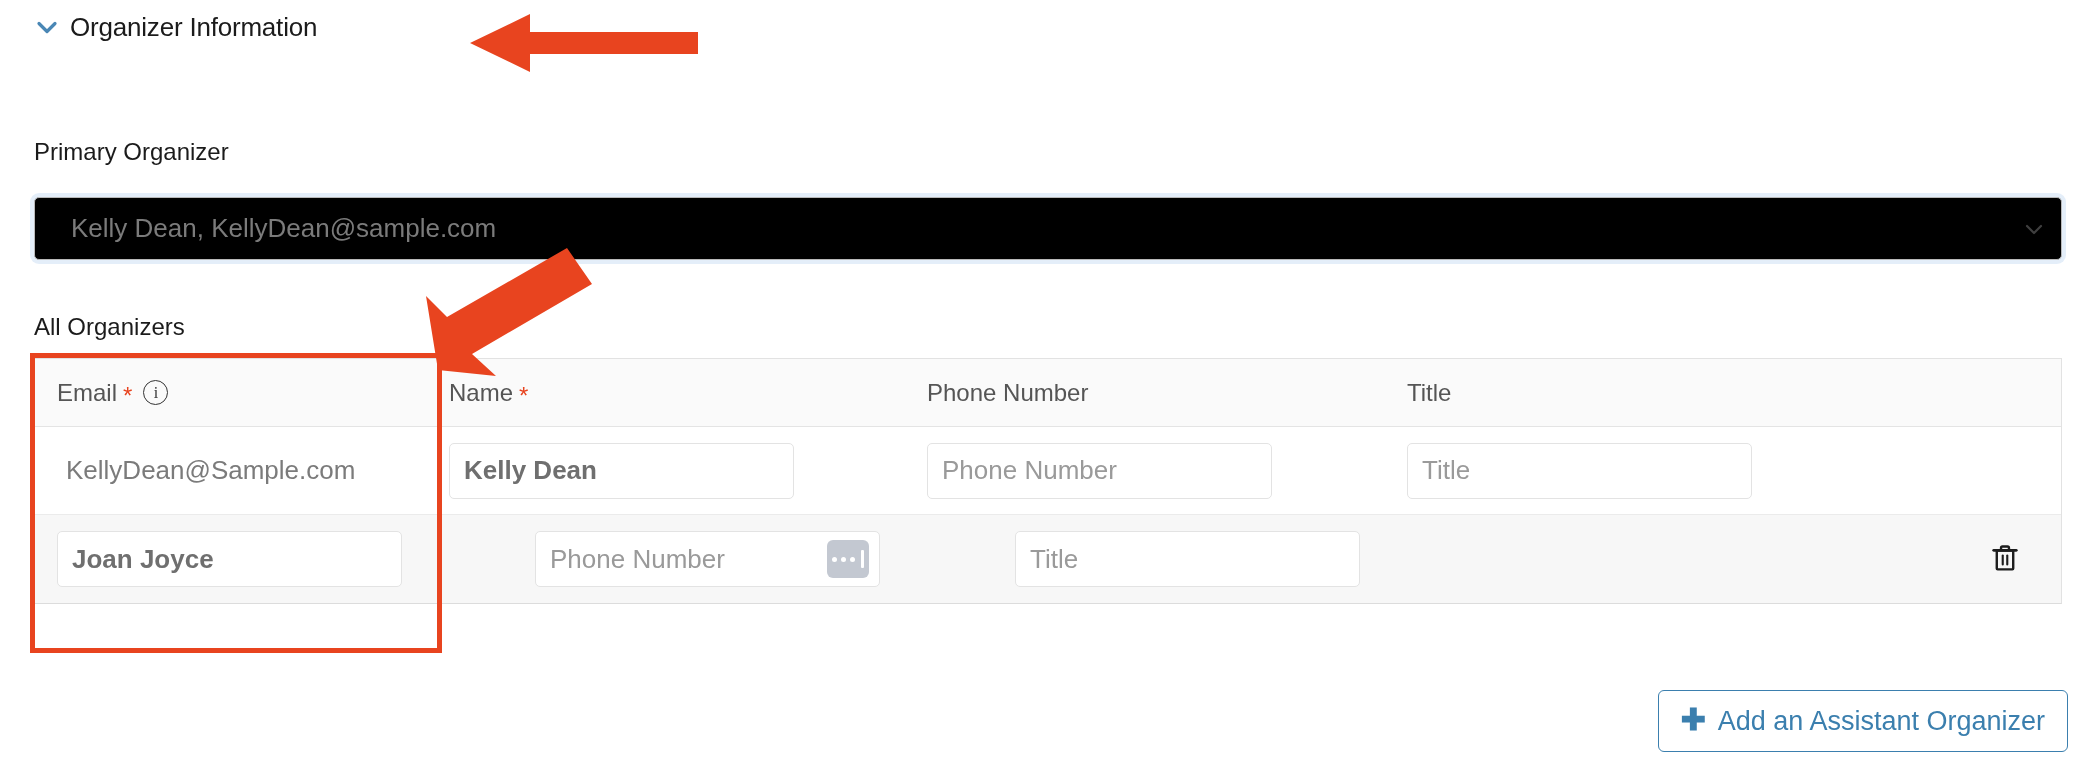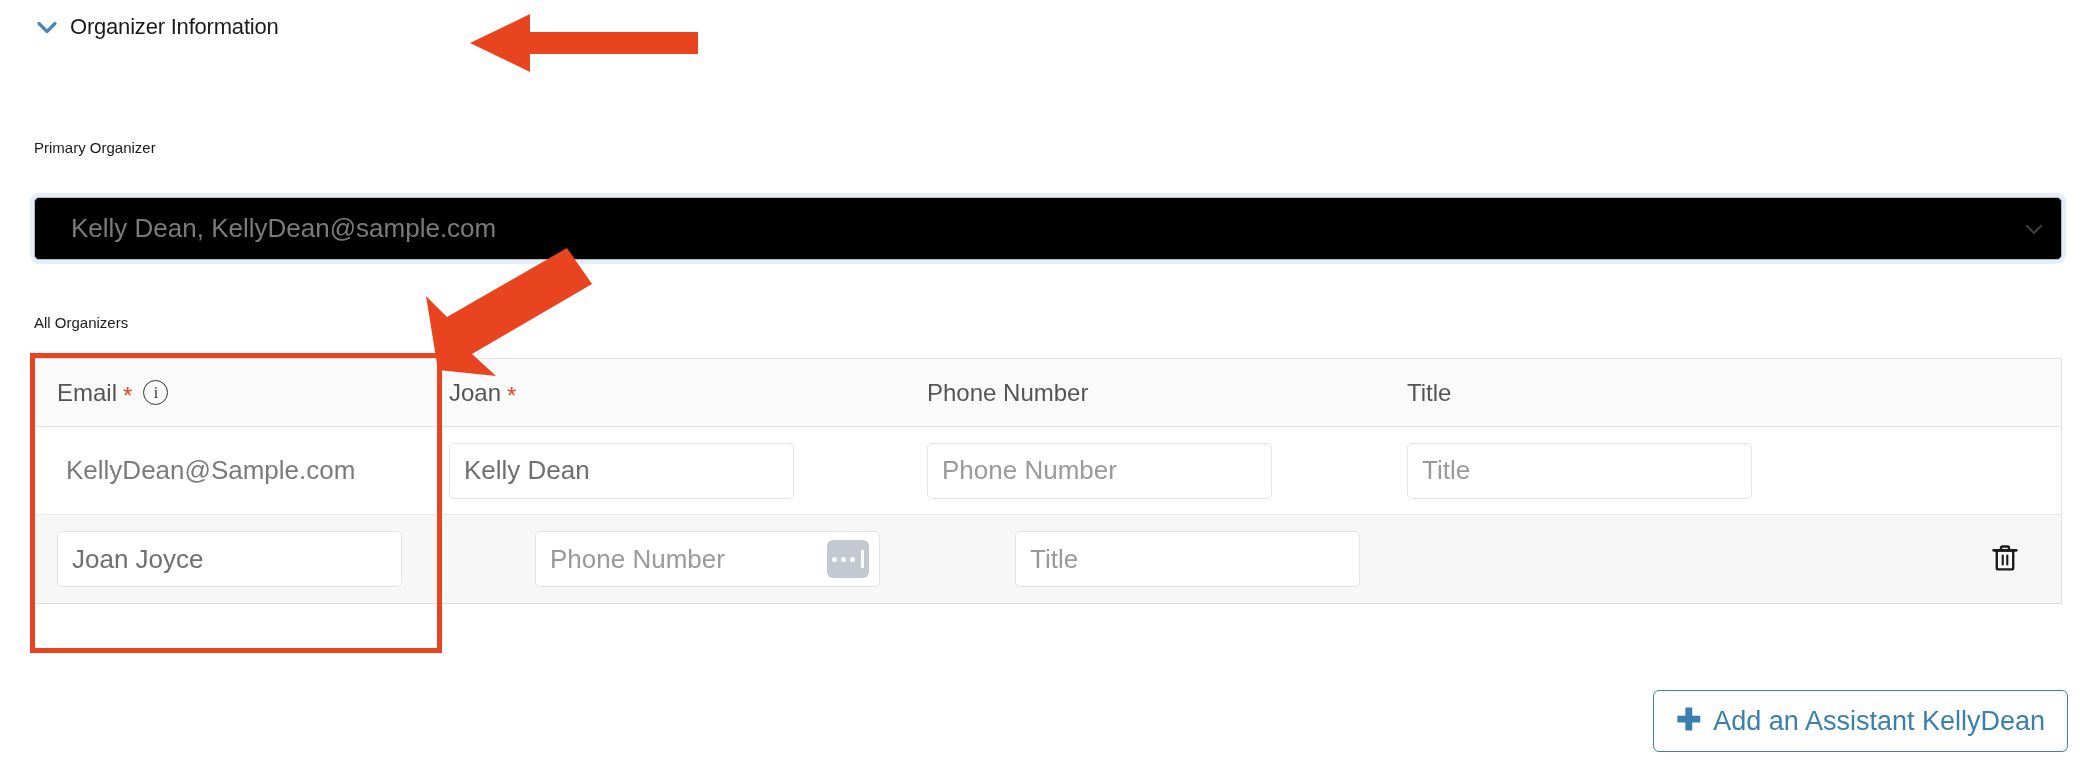--- a/index.html
+++ b/index.html
@@ -23,31 +23,31 @@
     left: 34px; top: 14px;
     display: flex; align-items: center; gap: 10px;
   }
   .chev-toggle {
     width: 26px; height: 26px;
     display: flex; align-items: center; justify-content: center;
     cursor: pointer;
   }
   .chev-toggle svg { display: block; }
   .section-title {
-    font-size: 22px;
+    font-size: 26px;
     color: #1b1b1b;
     letter-spacing: -0.2px;
     white-space: nowrap;
     line-height: 1;
   }
 
   
   .field-label {
     position: absolute;
-    font-size: 15px;
+    font-size: 24px;
     color: #1b1b1b;
     line-height: 1;
     white-space: nowrap;
   }
   #lbl-primary { left: 34px; top: 140px; }
   #lbl-all     { left: 34px; top: 315px; }
 
   
   .select-wrap {
     position: absolute;
@@ -140,21 +140,21 @@
     border-radius: 5px;
     background: #ffffff;
     font-size: 26px;
     color: #6f6f6f;
     display: flex; align-items: center;
     padding: 0 14px;
     cursor: text;
     position: relative;
   }
   .ti .ph { color: #9a9a9a; }
-  .ti .val { color: #6f6f6f; }
+  .ti .val { color: #6f6f6f; font-weight: bold; }
   .ti-name  { width: 345px; }
   .ti-phone { width: 345px; }
   .ti-title { width: 345px; }
 
   .autofill-badge {
     position: absolute;
     right: 10px; top: 50%;
     transform: translateY(-50%);
     width: 42px; height: 38px;
     background: #c3c8d1;
@@ -250,21 +250,21 @@
     <div class="org-row org-head">
       <div class="col-email">
         <span class="head-text">
           <span>Email</span>
           <span class="req-star">*</span>
           <span class="info-icon">i</span>
         </span>
       </div>
       <div class="col-name">
         <span class="head-text">
-          <span>Joan</span>
+          <span>Name</span>
           <span class="req-star">*</span>
         </span>
       </div>
       <div class="col-phone">
         <span class="head-text">Phone Number</span>
       </div>
       <div class="col-title">
         <span class="head-text">Title</span>
       </div>
       <div class="col-act"></div>
@@ -326,21 +326,21 @@
             </svg>
           </span>
         </button>
       </div>
     </div>
   </div>
 
 
   <button class="add-btn">
     <span class="plus-ico">✚</span>
-    <span>Add an Assistant KellyDean</span>
+    <span>Add an Assistant Organizer</span>
   </button>
 
   <div class="anno-layer">
 
     <svg class="anno-arrow" style="left:470px; top:12px;" width="230" height="62">
       <g>
         <polygon points="0,31 60,2 60,20 228,20 228,42 60,42 60,60" fill="#e8441f"></polygon>
       </g>
     </svg>
 

